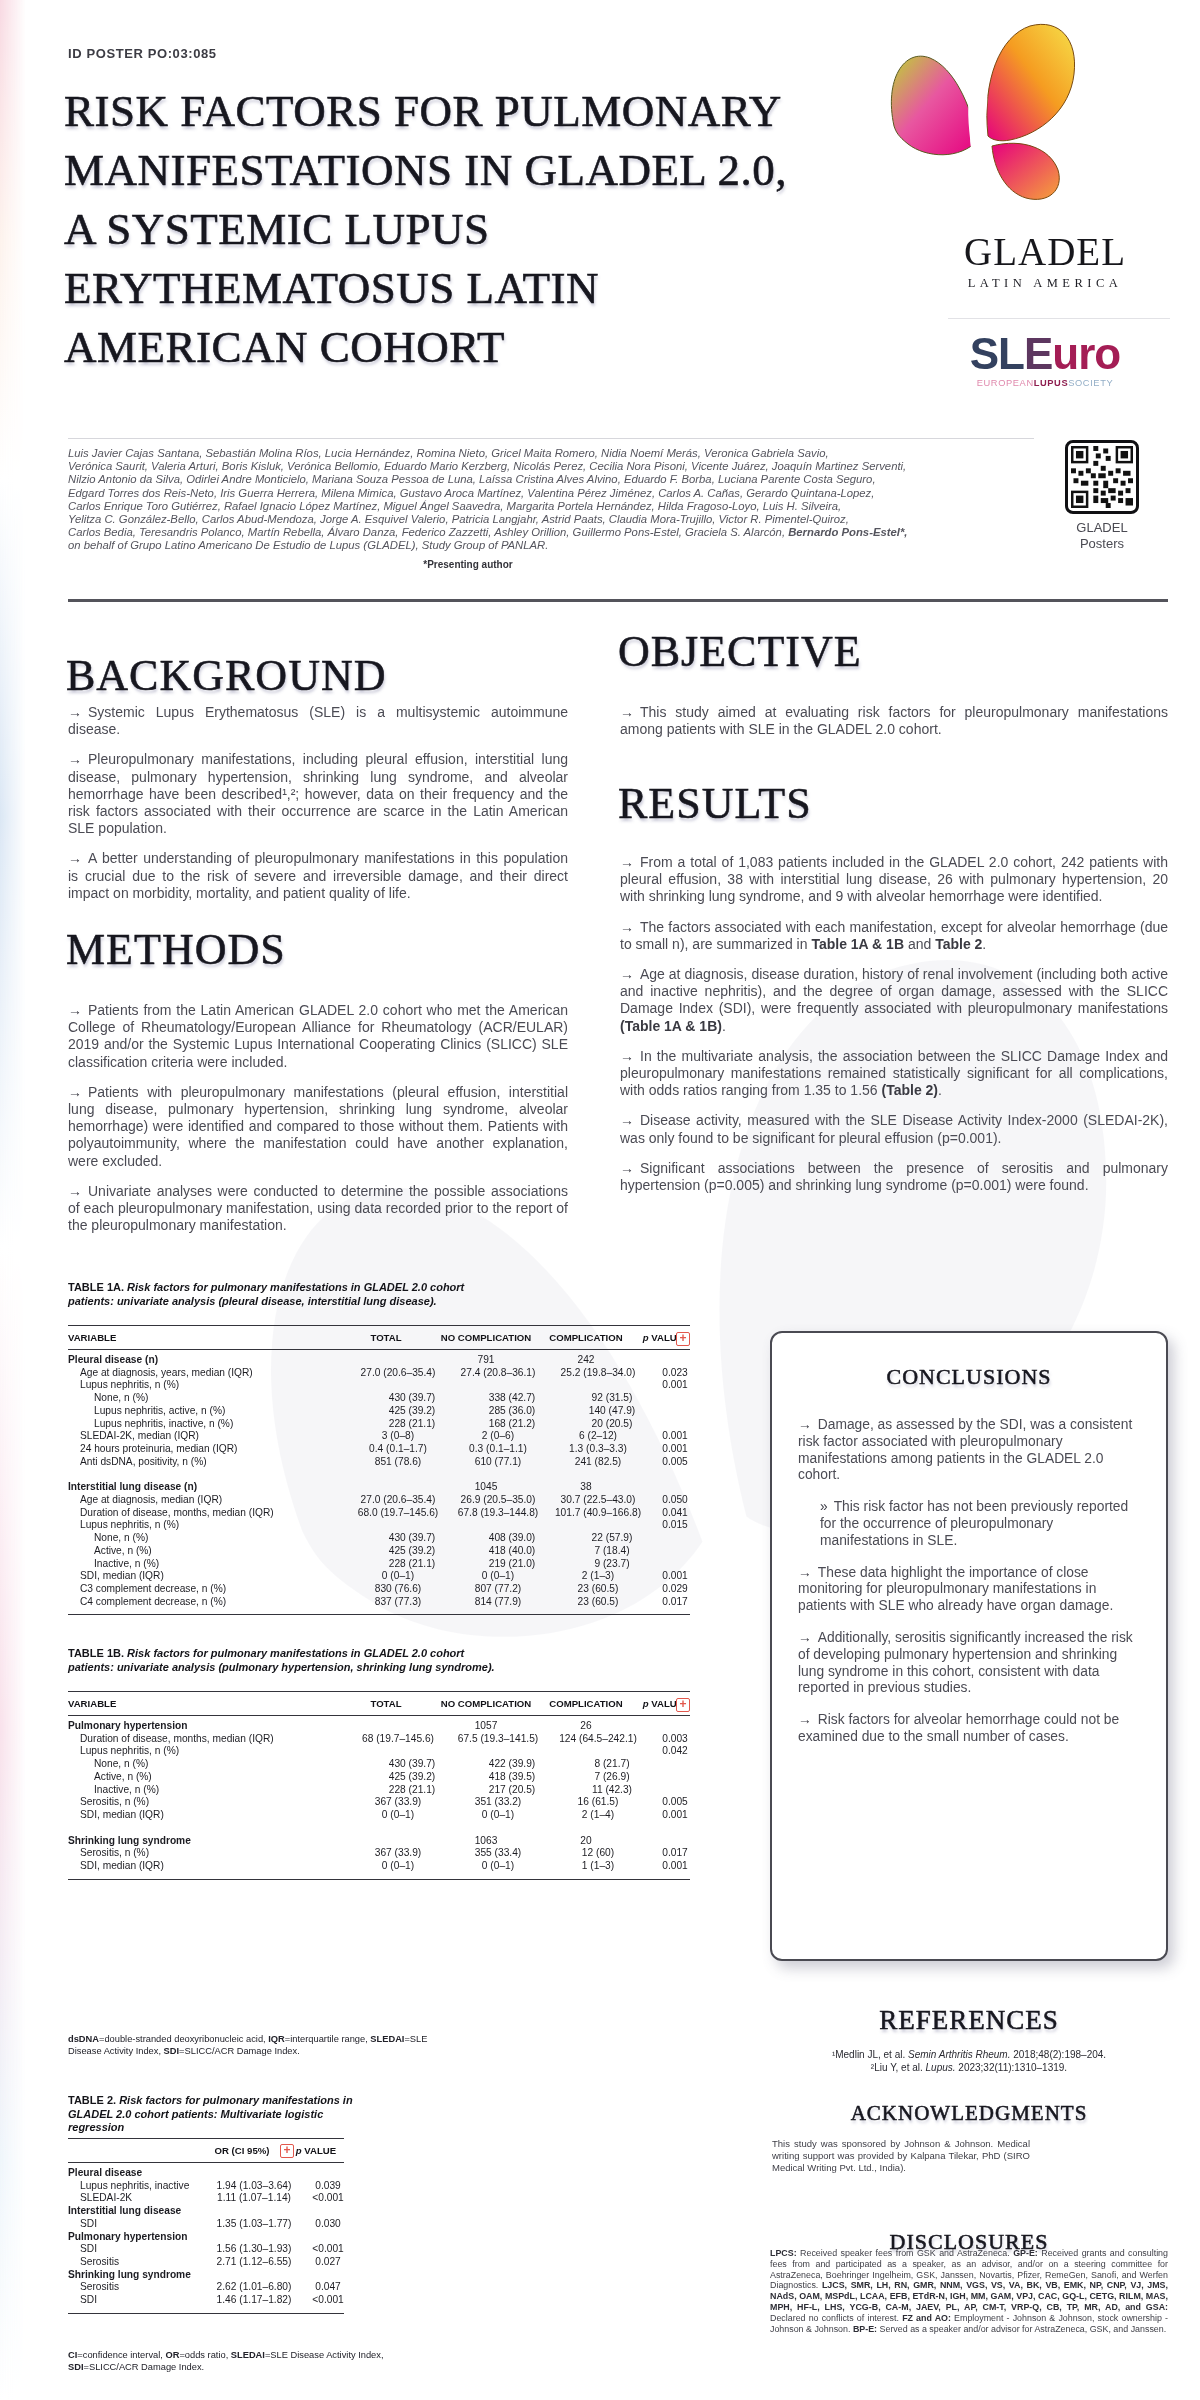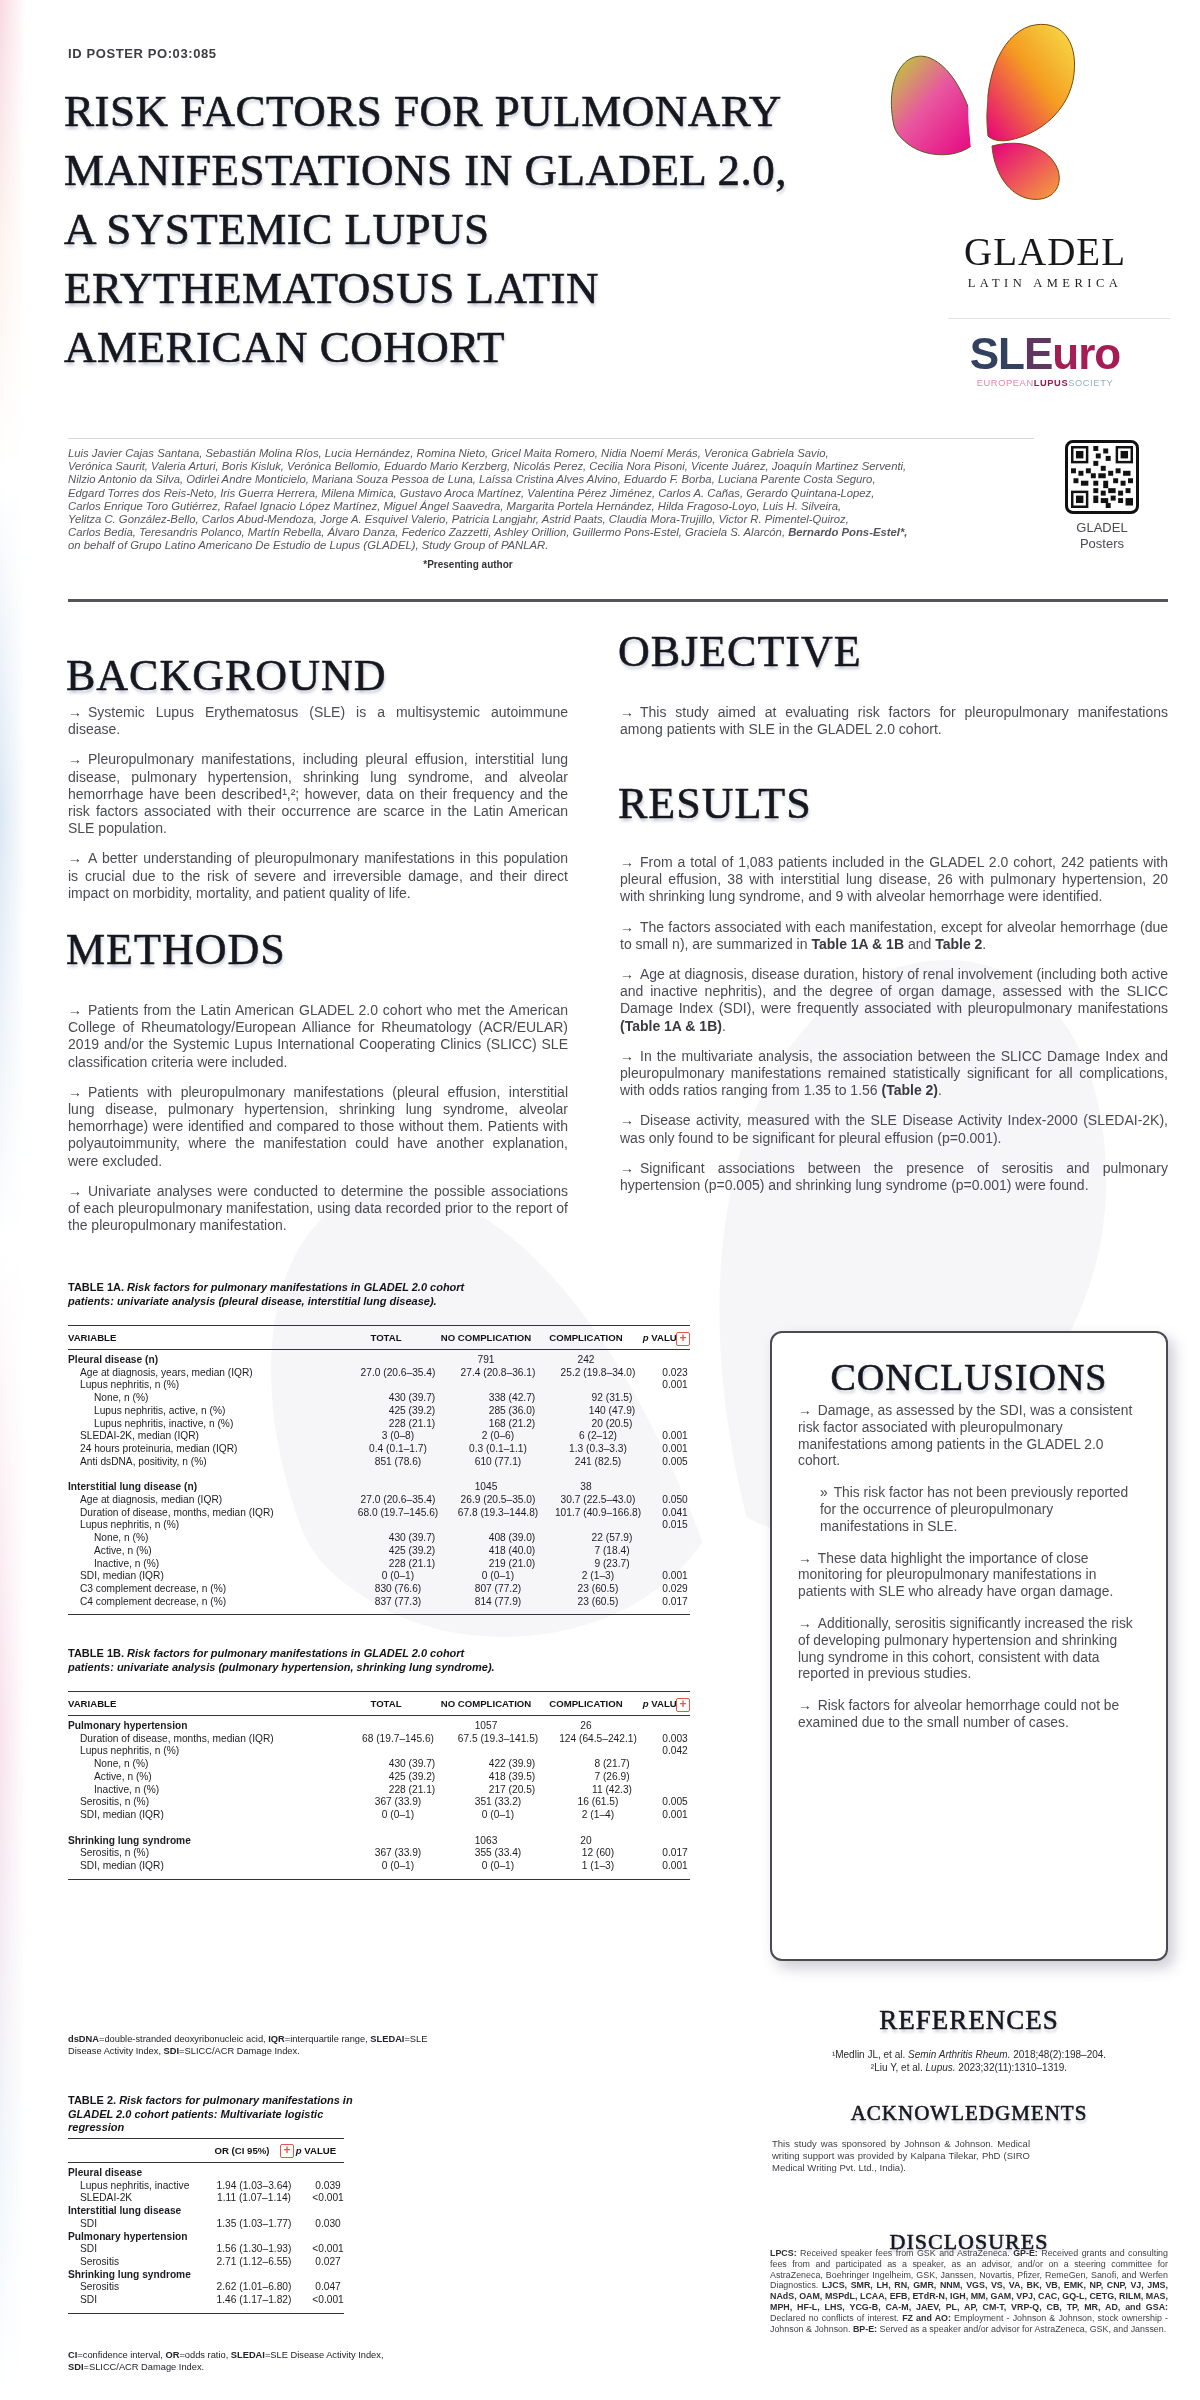--- a/index.html
+++ b/index.html
@@ -76,21 +76,21 @@
         font-size:12px;line-height:11px;text-align:center;font-weight:700;background:#fff;cursor:pointer;}
   .t1a .plus,.t1b .plus{right:0;top:6px;}
   .t2 .plus{left:212px;top:5px;}
   .footnote{font-size:9.3px;line-height:11.6px;color:#22222a;text-align:left;}
   .fn1{left:68px;top:2025px;width:368px;}
   .fn2{left:68px;top:2341px;width:340px;}
   .footnote b{font-weight:700;}
   
   .conclusions-box{left:770px;top:1331px;width:398px;height:630px;box-sizing:border-box;background:#fff;
       border:2.5px solid #4a4a52;border-radius:12px;box-shadow:6px 7px 14px rgba(90,90,115,.30);padding:24px 26px;}
-  .h-conclusions{font-size:38px;line-height:40px;text-align:center;margin-bottom:6px;white-space:normal;}
+  .h-conclusions{font-size:22px;line-height:40px;text-align:center;margin-bottom:20px;white-space:normal;}
   .cbullet{font-size:13.8px;line-height:16.8px;color:#4b4b54;margin:0 0 15px 0;text-align:left;}
   .cbullet .arr{margin-right:6px;color:#3d3d46;}
   .csub{font-size:13.8px;line-height:16.8px;color:#4b4b54;margin:0 0 15px 22px;text-align:left;}
   .csub .subarr{margin-right:6px;color:#3d3d46;}
   
   .h-references{left:770px;top:2004px;width:398px;text-align:center;font-size:27px;line-height:32px;}
   .refs{left:770px;top:2048px;width:398px;text-align:center;font-size:10px;line-height:13px;color:#2a2a31;}
   .refs i{font-style:italic;}
   .h-ack{left:770px;top:2100px;width:398px;text-align:center;font-size:21px;line-height:26px;}
   .ack-text{left:772px;top:2138px;width:258px;font-size:9.5px;line-height:11.8px;text-align:justify;color:#3e3e46;}

